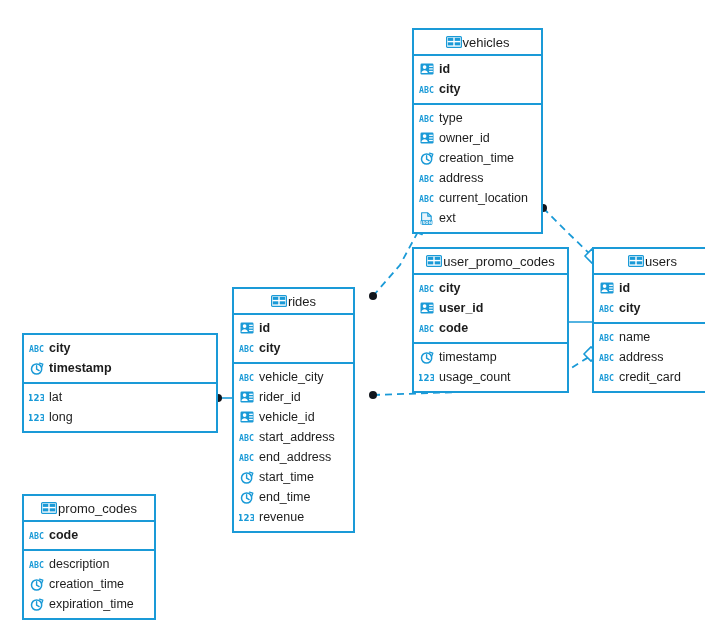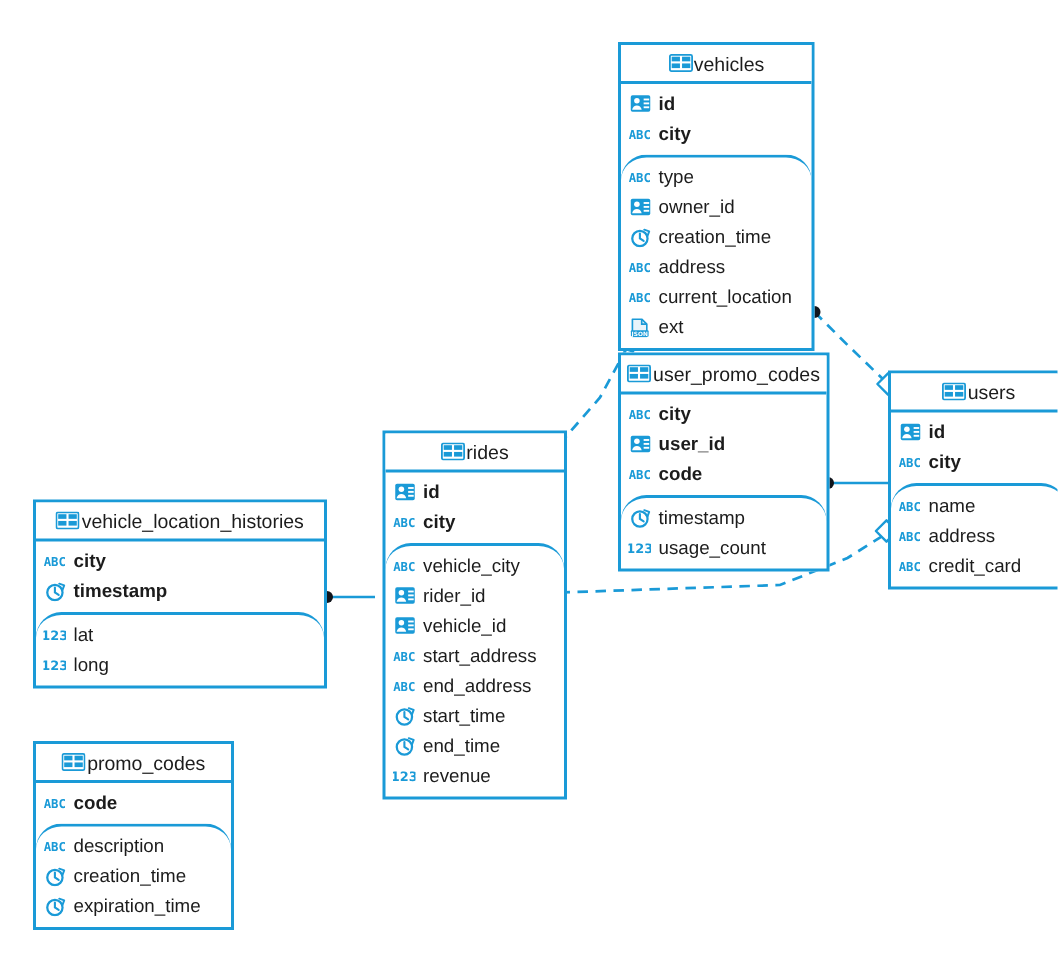--- a/index.html
+++ b/index.html
@@ -46,21 +46,20 @@
     padding: 0 8px;
     background: #ffffff;
   }
   .entity-title .title-text {
     font-size: 13px;
     color: #1c1c1c;
     white-space: nowrap;
   }
   .field-group {
     padding: 3px 16px 4px 0;
-    border-radius: 17px;
   }
   .field-group + .field-group {
     border-top: 2px solid #1a9ad7;
   }
   .field {
     display: flex;
     align-items: center;
     gap: 5px;
     padding: 1px 6px 1px 5px;
     height: 18px;
@@ -208,21 +207,21 @@
               <path d="M1.6 0.8 h6.2 l3.4 3.3 v8.1 h-9.6 z" fill="#e8f4fb" stroke="#1a9ad7" stroke-width="1.1" stroke-linejoin="round"></path>
               <path d="M7.8 0.9 v3.2 h3.3" fill="none" stroke="#1a9ad7" stroke-width="1.1"></path>
               <rect x="0.6" y="8.2" width="11.8" height="4.2" rx="0.6" fill="#1a9ad7"></rect>
               <text x="6.5" y="11.7" font-family="DejaVu Sans, sans-serif" font-size="3.9" font-weight="bold" fill="#fff" text-anchor="middle">JSON</text>
             </svg>
           </span>
           <span class="field-name">ext</span>
         </div>
       </div>
     </div>
-    <div class="entity" style="left: 412px; top: 235px; width: 141px;">
+    <div class="entity" style="left: 412px; top: 247px; width: 157px;">
       <div class="entity-title">
         <span class="ico ico-table">
           <svg width="16" height="12" viewBox="0 0 16 12">
             <rect x="0.6" y="0.6" width="14.8" height="10.8" rx="1" fill="none" stroke="#1a9ad7" stroke-width="1.2"></rect>
             <rect x="1.8" y="1.8" width="5.5" height="3.1" fill="#1a9ad7"></rect>
             <rect x="8.7" y="1.8" width="5.5" height="3.1" fill="#1a9ad7"></rect>
             <rect x="1.8" y="6.3" width="5.5" height="3.1" fill="#1a9ad7"></rect>
             <rect x="8.7" y="6.3" width="5.5" height="3.1" fill="#1a9ad7"></rect>
           </svg>
         </span>
@@ -336,21 +335,21 @@
         <div class="field">
           <span class="ico">
             <svg width="15" height="11" viewBox="0 0 15 11">
               <text x="7.5" y="8.6" font-family="DejaVu Sans Mono, monospace" font-size="8.2" font-weight="bold" fill="#1a9ad7" text-anchor="middle">ABC</text>
             </svg>
           </span>
           <span class="field-name">credit_card</span>
         </div>
       </div>
     </div>
-    <div class="entity" style="left: 255px; top: 287px; width: 123px;">
+    <div class="entity" style="left: 232px; top: 287px; width: 123px;">
       <div class="entity-title">
         <span class="ico ico-table">
           <svg width="16" height="12" viewBox="0 0 16 12">
             <rect x="0.6" y="0.6" width="14.8" height="10.8" rx="1" fill="none" stroke="#1a9ad7" stroke-width="1.2"></rect>
             <rect x="1.8" y="1.8" width="5.5" height="3.1" fill="#1a9ad7"></rect>
             <rect x="8.7" y="1.8" width="5.5" height="3.1" fill="#1a9ad7"></rect>
             <rect x="1.8" y="6.3" width="5.5" height="3.1" fill="#1a9ad7"></rect>
             <rect x="8.7" y="6.3" width="5.5" height="3.1" fill="#1a9ad7"></rect>
           </svg>
         </span>
@@ -454,32 +453,20 @@
           <span class="ico">
             <svg width="15" height="11" viewBox="0 0 15 11">
               <text x="7.5" y="8.8" font-family="DejaVu Sans, sans-serif" font-size="8.6" font-weight="bold" fill="#1a9ad7" text-anchor="middle">123</text>
             </svg>
           </span>
           <span class="field-name">revenue</span>
         </div>
       </div>
     </div>
     <div class="entity" style="left: 22px; top: 333px; width: 196px;">
-      <div class="entity-title">
-        <span class="ico ico-table">
-          <svg width="16" height="12" viewBox="0 0 16 12">
-            <rect x="0.6" y="0.6" width="14.8" height="10.8" rx="1" fill="none" stroke="#1a9ad7" stroke-width="1.2"></rect>
-            <rect x="1.8" y="1.8" width="5.5" height="3.1" fill="#1a9ad7"></rect>
-            <rect x="8.7" y="1.8" width="5.5" height="3.1" fill="#1a9ad7"></rect>
-            <rect x="1.8" y="6.3" width="5.5" height="3.1" fill="#1a9ad7"></rect>
-            <rect x="8.7" y="6.3" width="5.5" height="3.1" fill="#1a9ad7"></rect>
-          </svg>
-        </span>
-        <span class="title-text">vehicle_location_histories</span>
-      </div>
       <div class="field-group">
         <div class="field pk">
           <span class="ico">
             <svg width="15" height="11" viewBox="0 0 15 11">
               <text x="7.5" y="8.6" font-family="DejaVu Sans Mono, monospace" font-size="8.2" font-weight="bold" fill="#1a9ad7" text-anchor="middle">ABC</text>
             </svg>
           </span>
           <span class="field-name">city</span>
         </div>
         <div class="field pk">

